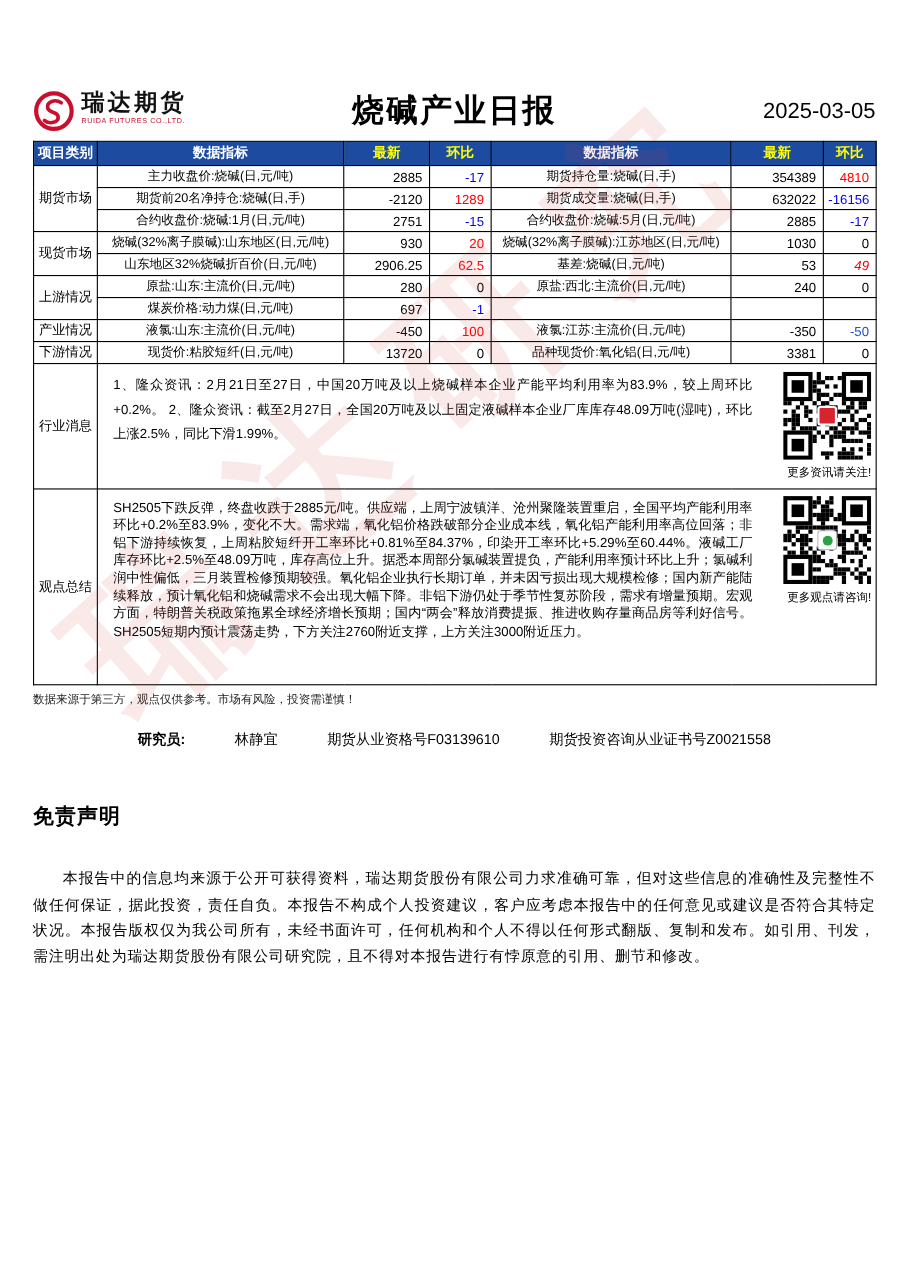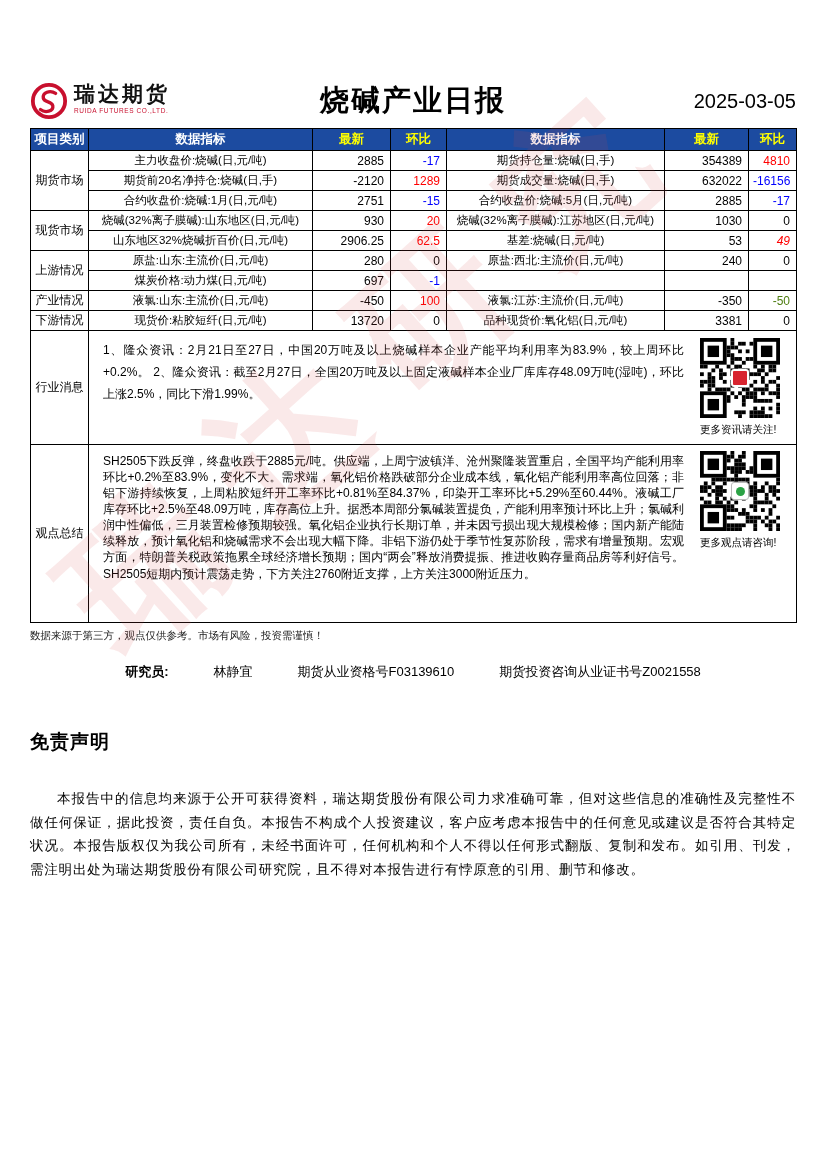--- a/index.html
+++ b/index.html
@@ -29,21 +29,21 @@
   td.cat { text-align:center; padding:0 2px; }
   td.lab { font-size:11.5px; white-space:nowrap; overflow:hidden; text-align:center; }
   td.val, td.chg { text-align:right; padding-right:6px; }
   td.bigcell { padding:0; vertical-align:top; }
   #news-row td.bigcell { height:114px; }
   #summary-row td.bigcell { height:178px; }
   .bigflex { display:flex; height:100%; }
   .bigtext { flex:1; padding:8px 12px 6px 14px; text-align:justify; }
   .news-text { font-size:12px; line-height:1.85; }
   .summary-text { font-size:12px; line-height:1.34; }
-  .qrbox { width:100px; display:flex; flex-direction:column; align-items:flex-start; gap:5px; padding:0 4px; }
+  .qrbox { width:100px; display:flex; flex-direction:column; align-items:flex-end; gap:5px; padding:0 4px; }
   .qrbox.center { justify-content:center; }
   .qrbox.top { justify-content:flex-start; padding-top:6px; }
   .qr { position:relative; width:80px; height:80px; }
   .qr-badge { position:absolute; left:50%; top:50%; transform:translate(-50%,-50%);
               width:18px; height:18px; border-radius:3px; border:2px solid #fff; }
   .qr-badge.red { background:#D8242F; }
   .qr-badge.white { background:#fff; border:1px solid #bbb; display:flex; align-items:center; justify-content:center; }
   .qr-badge.white::after { content:""; width:9px; height:9px; border-radius:50%; background:#2BA245; }
   .qrcap { font-size:10.5px; white-space:nowrap; }
 
@@ -165,21 +165,21 @@
           <td class="val"></td>
           <td class="chg"></td>
         </tr>
         <tr>
           <td class="cat" rowspan="1">产业情况</td>
           <td class="lab">液氯:山东:主流价(日,元/吨)</td>
           <td class="val">-450</td>
           <td class="chg" style="color: rgb(255, 0, 0);">100</td>
           <td class="lab">液氯:江苏:主流价(日,元/吨)</td>
           <td class="val">-350</td>
-          <td class="chg" style="color: #4d7c0f;">-50</td>
+          <td class="chg" style="color: #1d4ed8;">-50</td>
         </tr>
         <tr>
           <td class="cat" rowspan="1">下游情况</td>
           <td class="lab">现货价:粘胶短纤(日,元/吨)</td>
           <td class="val">13720</td>
           <td class="chg">0</td>
           <td class="lab">品种现货价:氧化铝(日,元/吨)</td>
           <td class="val">3381</td>
           <td class="chg">0</td>
         </tr>

